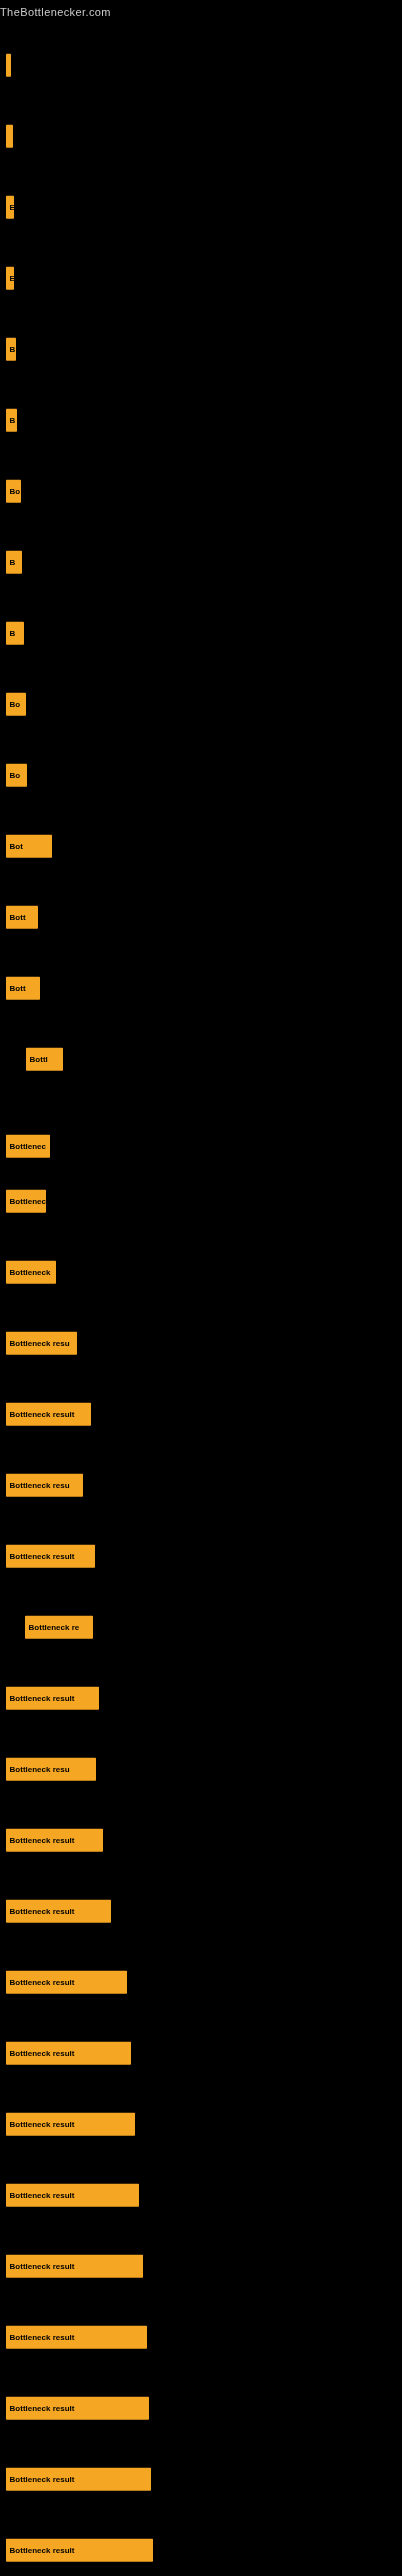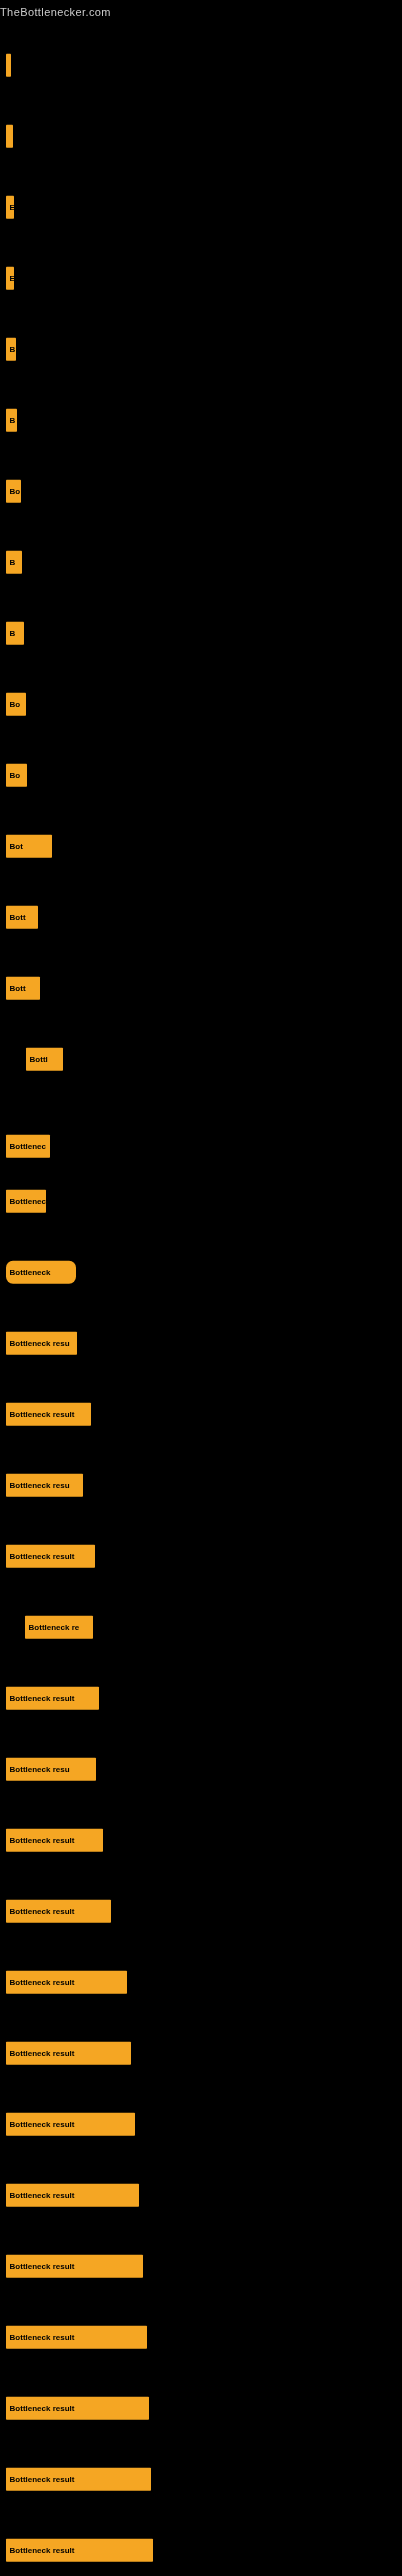--- a/index.html
+++ b/index.html
@@ -136,21 +136,21 @@
       <div class="bar" style="width: 44px; margin-top: 16px;">
         <span class="bar-label">Bottlenec</span>
       </div>
     </div>
     <div class="bar-row">
       <div class="bar" style="width: 40px;">
         <span class="bar-label">Bottleneck res</span>
       </div>
     </div>
     <div class="bar-row">
-      <div class="bar" style="width: 70px; border-radius: 7px;">
+      <div class="bar" style="width: 50px;">
         <span class="bar-label">Bottleneck</span>
       </div>
     </div>
     <div class="bar-row">
       <div class="bar" style="width: 71px;">
         <span class="bar-label">Bottleneck resu</span>
       </div>
     </div>
     <div class="bar-row">
       <div class="bar" style="width: 85px;">

